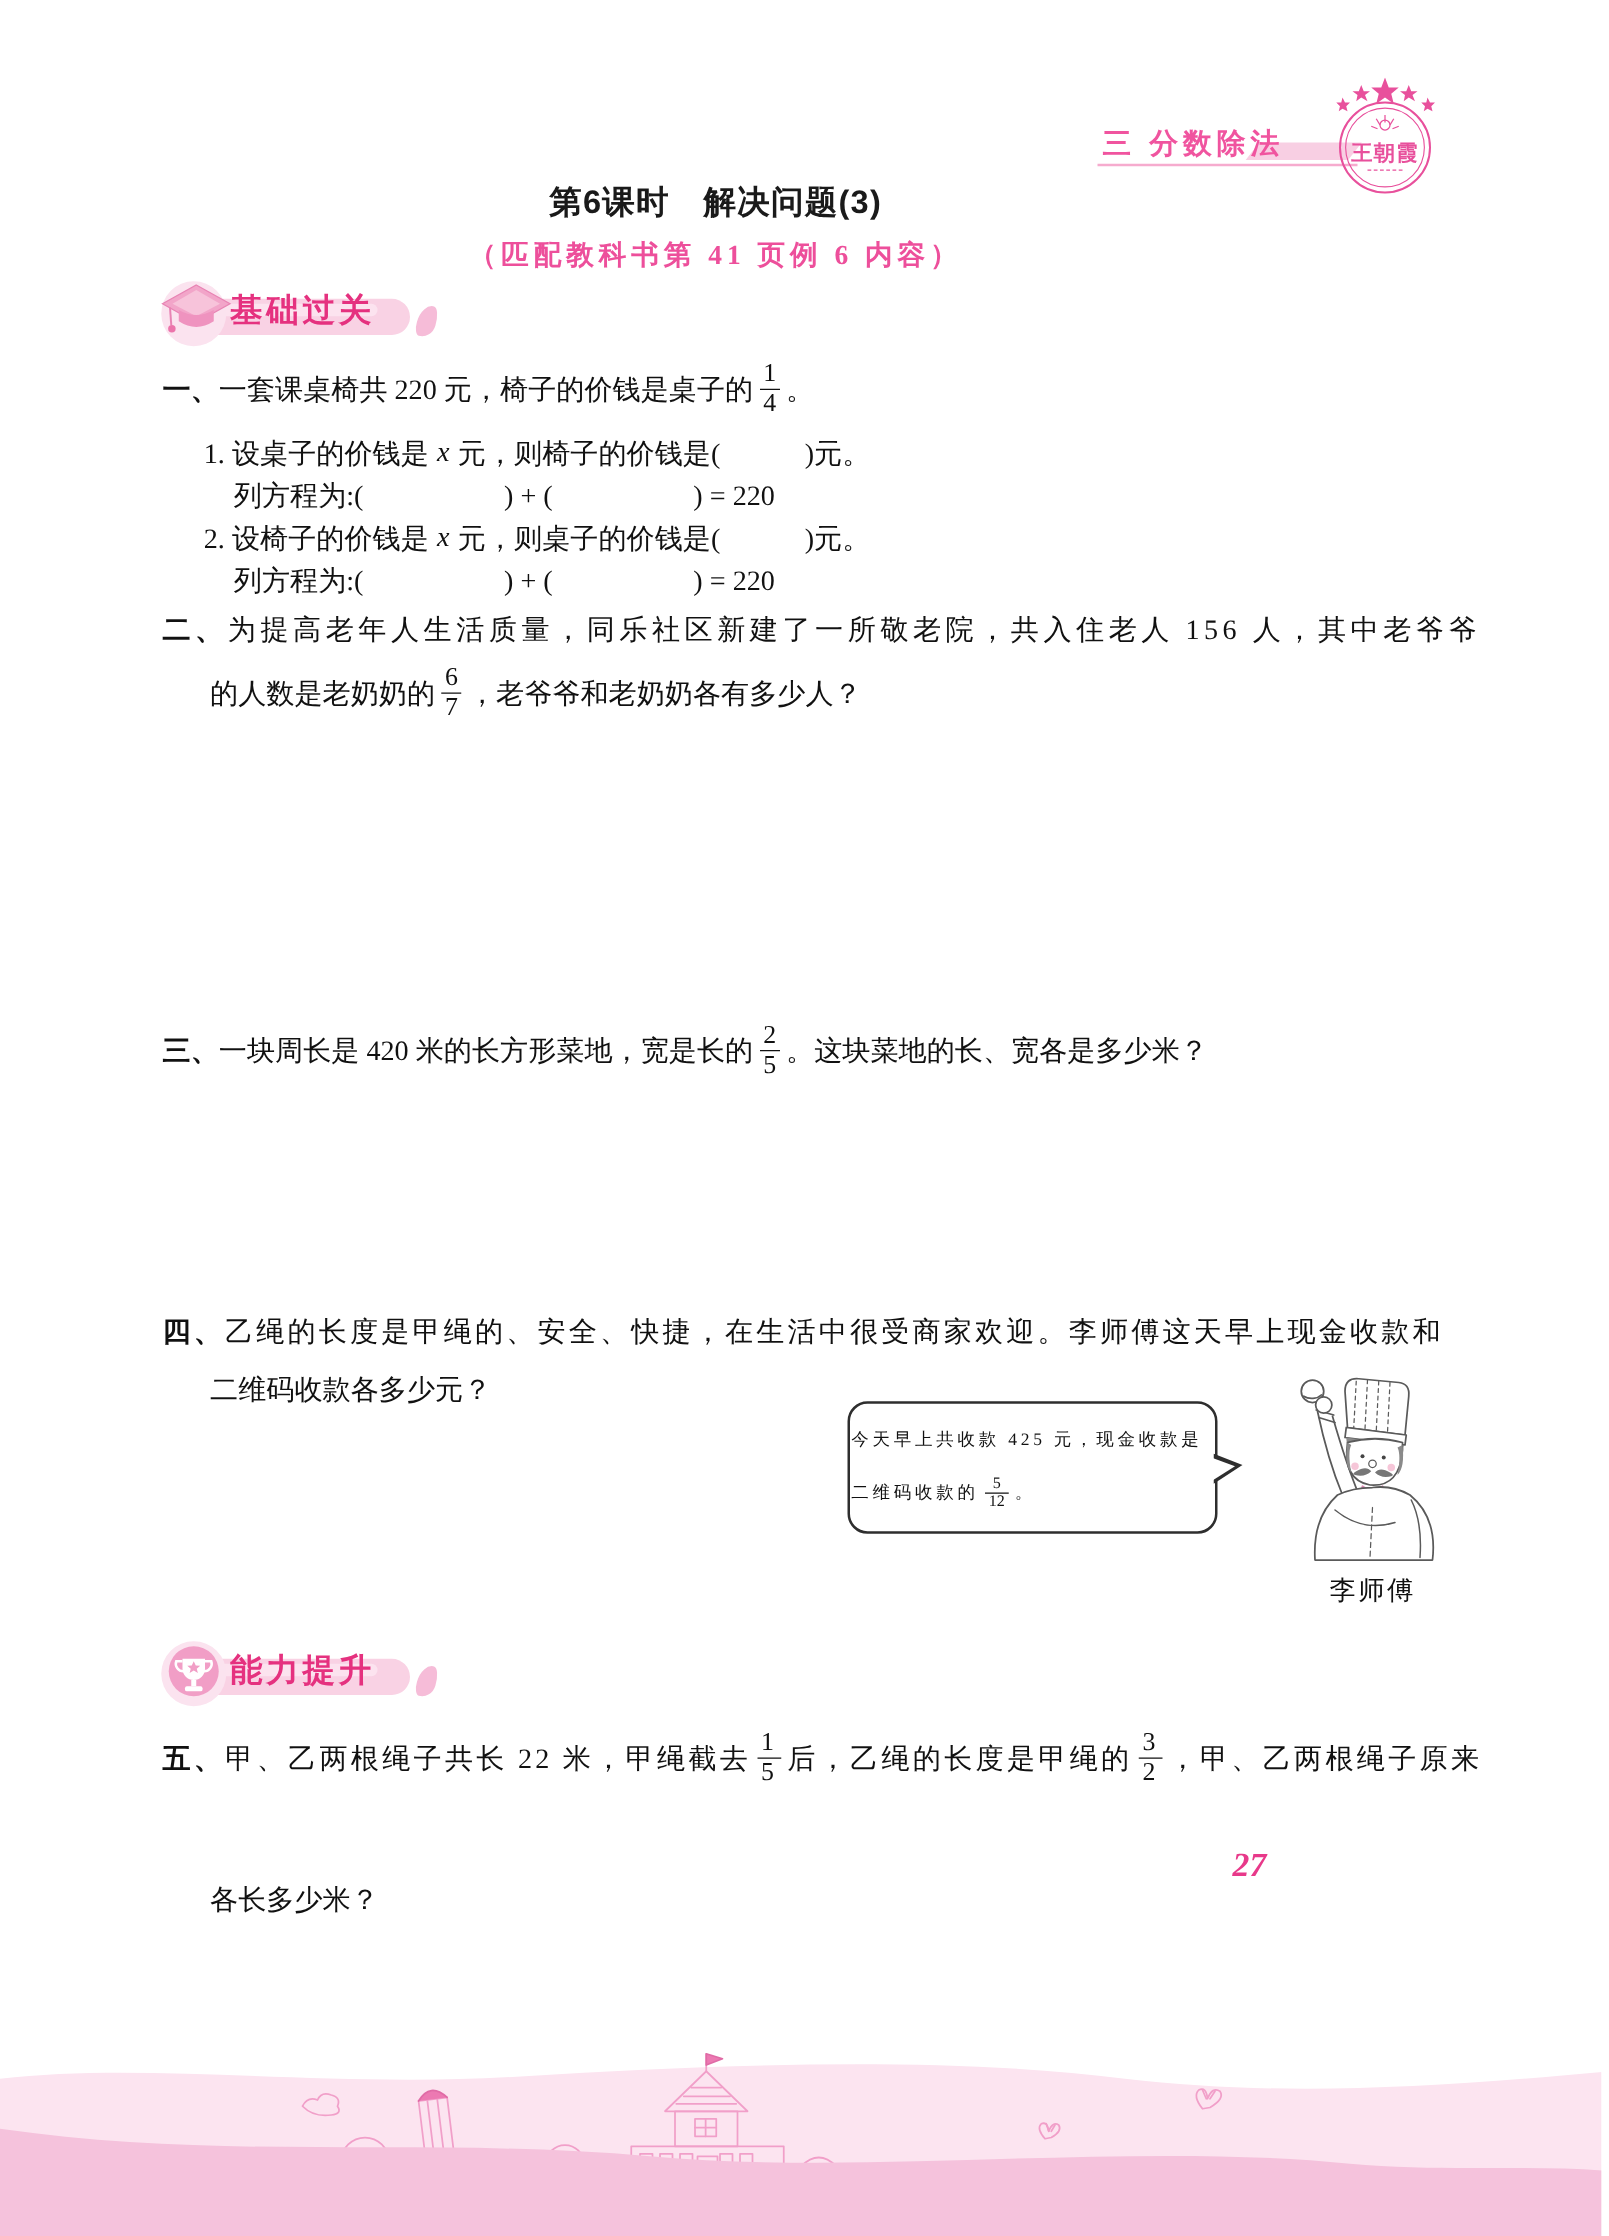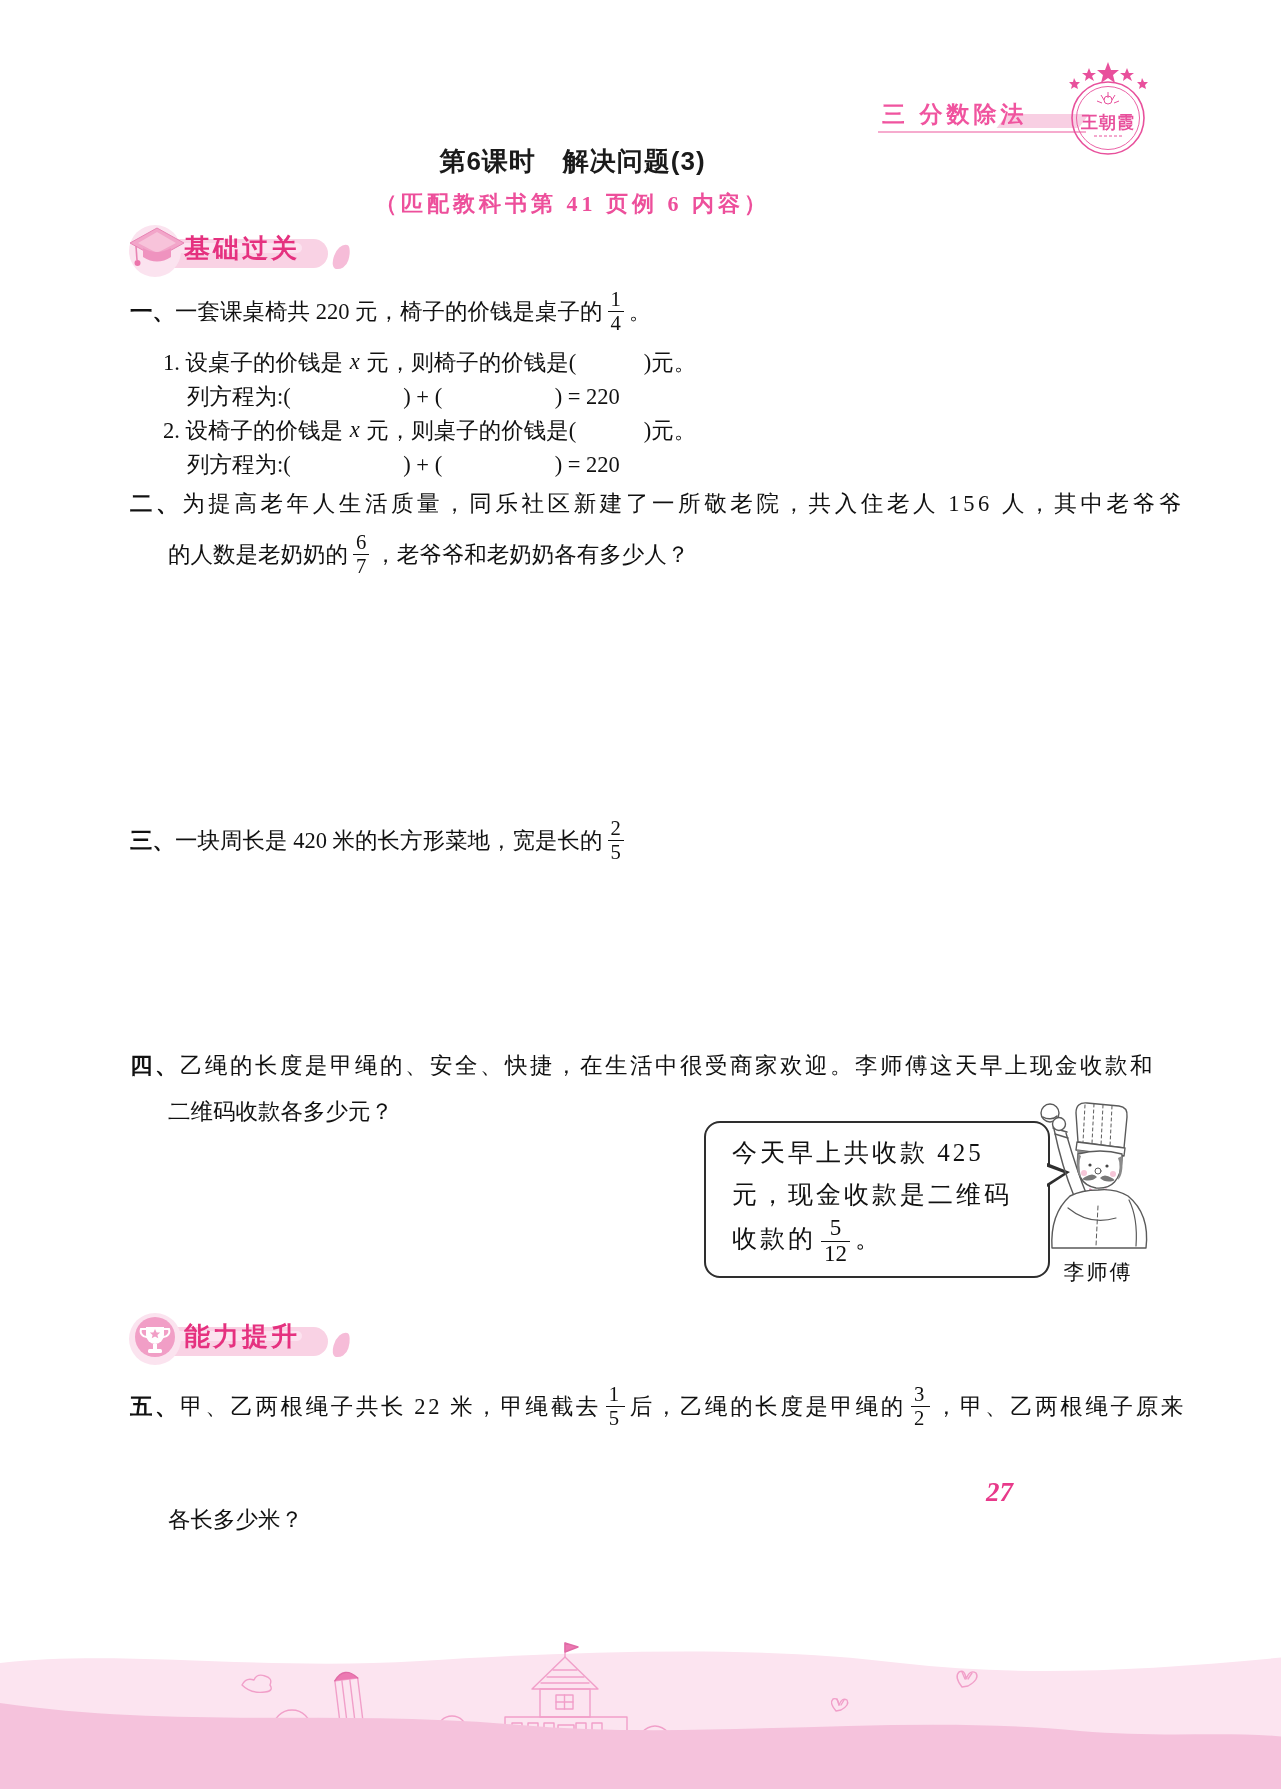--- a/index.html
+++ b/index.html
@@ -43,22 +43,22 @@
   .frac .den{border-top:1.6px solid #111;}
   .frac .num,.frac .den{padding:0 3px;}
   .indent1{padding-left:33px;}
   .indent2{padding-left:57px;}
   .indent3{padding-left:38px;}
   .ls-a{letter-spacing:3.6px;}
   .ls-b{letter-spacing:2.5px;}
   .ls-c{letter-spacing:2.6px;}
 
   
-  .bubble{position:absolute;left:704px;top:1121px;width:290px;border:2px solid #2e2e2e;
-          border-radius:16px;padding:9px 26px;font-size:25px;letter-spacing:3px;line-height:42px;}
+  .bubble{position:absolute;left:678px;top:1121px;width:290px;border:2px solid #2e2e2e;
+          border-radius:16px;padding:9px 1px;font-size:14px;letter-spacing:3px;line-height:42px;}
   .bubble .frac{letter-spacing:0;}
   .bubble-tail{position:absolute;right:-22px;top:40px;width:0;height:0;
           border-top:9px solid transparent;border-bottom:15px solid transparent;
           border-left:23px solid #2e2e2e;}
   .bubble-tail-inner{position:absolute;right:-16px;top:43px;width:0;height:0;
           border-top:7px solid transparent;border-bottom:12px solid transparent;
           border-left:19px solid #fff;}
   .chef{position:absolute;left:1026px;top:1096px;}
   .chef-label{position:absolute;left:1028px;top:1258px;width:140px;text-align:center;
           font-size:21px;letter-spacing:2px;}
@@ -129,21 +129,21 @@
     <div class="q-line indent1" style="margin-top:0px;"><span>2. 设椅子的价钱是 </span><span class="seg-i">x</span><span> 元，则桌子的价钱是(　　　)元。</span></div>
     <div class="q-line indent2" style="margin-top:0px;"><span>列方程为:(　　　　　) + (　　　　　) = 220</span></div>
   </div>
 
   <div class="q" style="top:486px;">
     <div class="q-line ls-a"><span class="seg-b">二、</span><span>为提高老年人生活质量，同乐社区新建了一所敬老院，共入住老人 156 人，其中老爷爷</span></div>
     <div class="q-line tall indent3" style="margin-top:6px;"><span>的人数是老奶奶的</span><span class="frac"><span class="num">6</span><span class="den">7</span></span><span>，老爷爷和老奶奶各有多少人？</span></div>
   </div>
 
   <div class="q" style="top:812px;">
-    <div class="q-line tall"><span class="seg-b">三、</span><span>一块周长是 420 米的长方形菜地，宽是长的</span><span class="frac"><span class="num">2</span><span class="den">5</span></span></div>
+    <div class="q-line tall"><span class="seg-b">三、</span><span>一块周长是 420 米的长方形菜地，宽是长的</span><span class="frac"><span class="num">2</span><span class="den">5</span></span><span>。这块菜地的长、宽各是多少米？</span></div>
   </div>
 
   <div class="q" style="top:1048px;">
     <div class="q-line ls-b"><span class="seg-b">四、</span><span>乙绳的长度是甲绳的、安全、快捷，在生活中很受商家欢迎。李师傅这天早上现金收款和</span></div>
     <div class="q-line indent3" style="margin-top:12px;"><span>二维码收款各多少元？</span></div>
   </div>
 
   <div class="bubble">
     <span><span>今天早上共收款 425 元，现金收款是二维码收款的</span><span class="frac">
           <span class="num">5</span>

